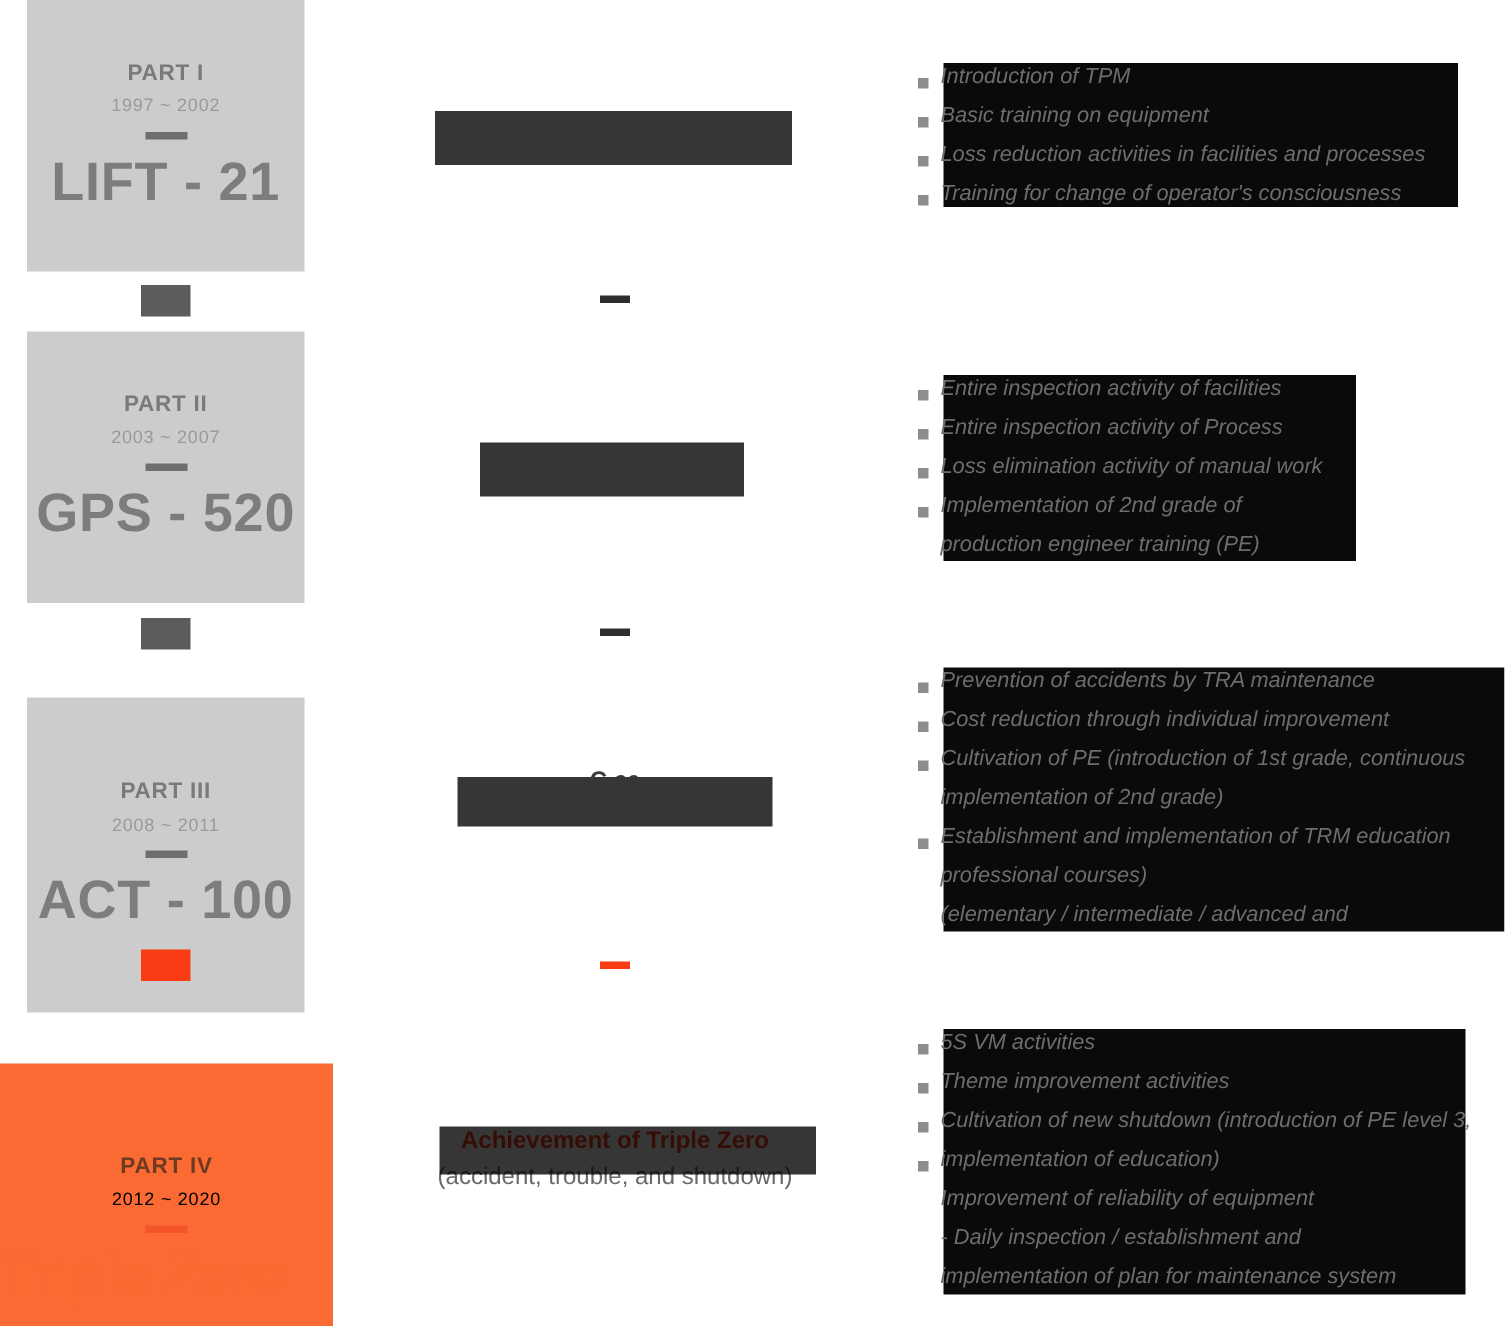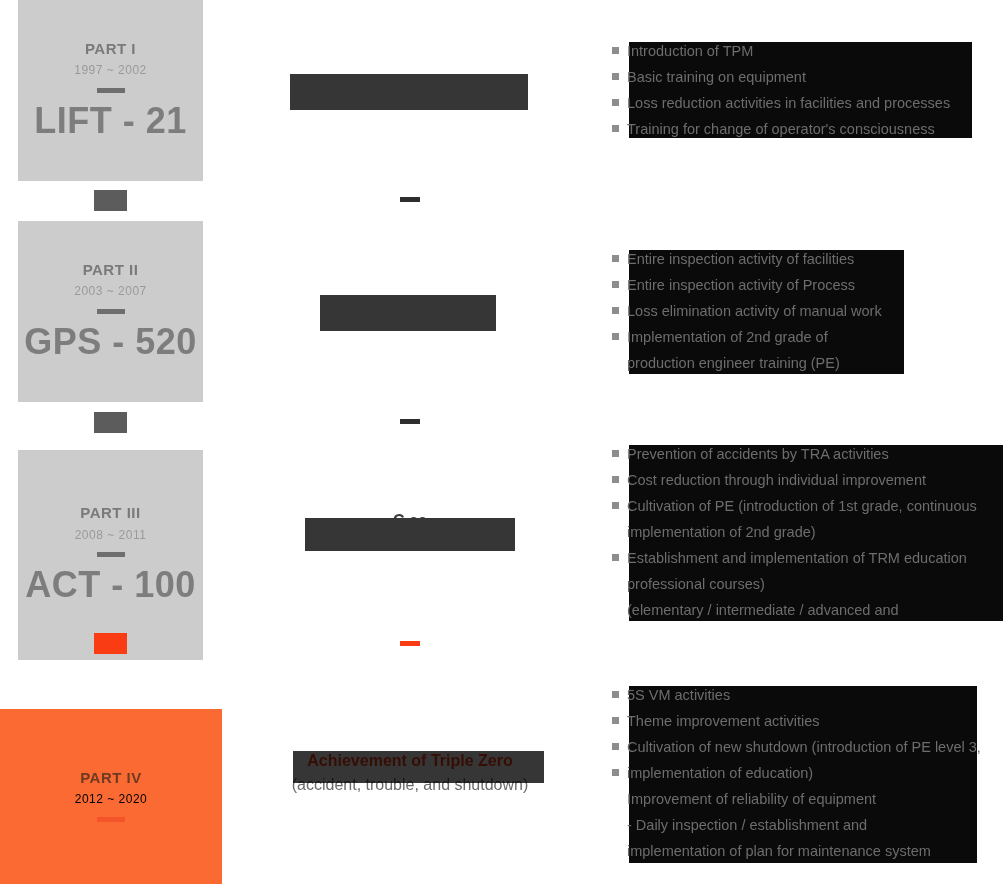--- a/index.html
+++ b/index.html
@@ -76,23 +76,23 @@
     position:absolute;height:5px;width:20px;background:#2e2e2e;
   }
   .mid-divider.orange{background:#fa3c14;}
 
   
   .bullets{
     position:absolute;
     box-sizing:border-box;
   }
   .bullet-row{
-    display:flex;align-items:flex-start;
+    display:flex;align-items:center;
     font-size:14.5px;color:#6d6d6d;
-    line-height:26px;white-space:nowrap;
+    line-height:26px;white-space:nowrap;font-style:italic;
   }
   .bullet-mark{
     width:7px;height:7px;background:#8d8d8d;
     margin:9px 8px 0 0;flex:none;
   }
   .bullet-mark.hidden{background:transparent;}
   .bullet-text{display:block;}
   
   .list-occluder{
     position:absolute;background:#0a0a0a;
@@ -168,39 +168,39 @@
     <div class="bullet-row">
       <span class="bullet-mark"></span>
       <span class="bullet-text">Implementation of 2nd grade of</span>
     </div>
     <div class="bullet-row">
       <span class="bullet-mark hidden"></span>
       <span class="bullet-text">production engineer training (PE)</span>
     </div>
   </div>
 
-  <div class="phase-panel gray" style="left:18px;top:450px;width:185px;height:210px;">
+  <div class="phase-panel gray" style="left:18px;top:465px;width:185px;height:210px;">
     <div class="phase-part">PART III</div>
     <div class="phase-years">2008 ~ 2011</div>
     <div class="phase-rule"></div>
     <div class="phase-code">ACT - 100</div>
   </div>
   <div class="connector orange" style="left:94px;top:633px;width:33px;height:21px;"></div>
 
   <div class="mid-block" style="left:285px;top:510px;width:250px;">
     <div class="mid-line1">C                                  ce</div>
   </div>
   <div class="occluder" style="left:305px;top:518px;width:210px;height:33px;"></div>
   <div class="mid-divider orange" style="left:400px;top:641px;"></div>
 
   <div class="list-occluder" style="left:629px;top:445px;width:374px;height:176px;"></div>
   <div class="bullets" style="left:612px;top:441px;width:391px;">
     <div class="bullet-row">
       <span class="bullet-mark"></span>
-      <span class="bullet-text">Prevention of accidents by TRA activities</span>
+      <span class="bullet-text">Prevention of accidents by TRA maintenance</span>
     </div>
     <div class="bullet-row">
       <span class="bullet-mark"></span>
       <span class="bullet-text">Cost reduction through individual improvement</span>
     </div>
     <div class="bullet-row">
       <span class="bullet-mark"></span>
       <span class="bullet-text">Cultivation of PE (introduction of 1st grade, continuous</span>
     </div>
     <div class="bullet-row">

